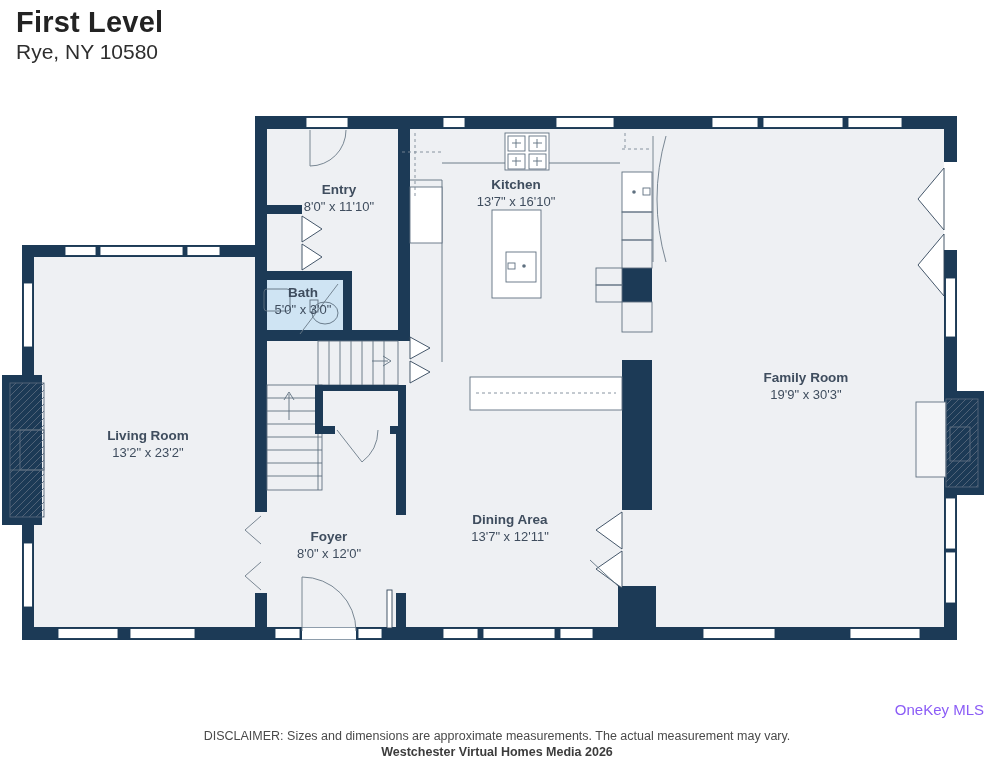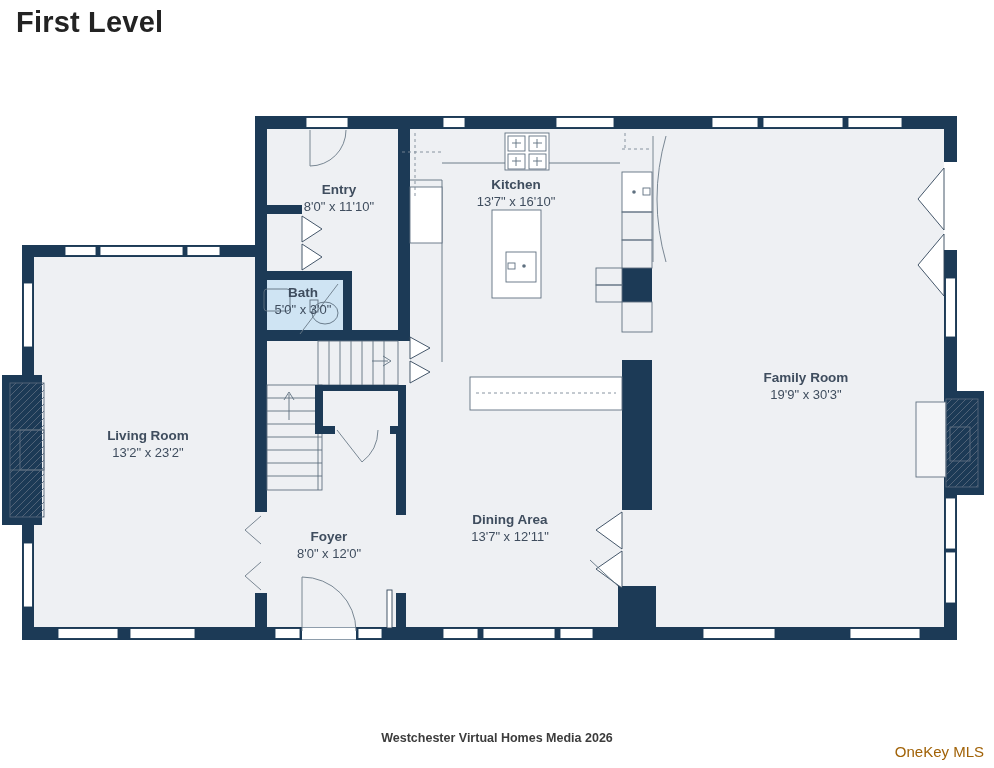--- a/index.html
+++ b/index.html
@@ -5,37 +5,38 @@
   html,body{margin:0;padding:0;background:#fff;}
   .page{position:relative;width:994px;height:768px;background:#ffffff;overflow:hidden;
         font-family:"Liberation Sans",sans-serif;}
   .header{position:absolute;left:16px;top:6px;color:#252525;}
   .header h1{margin:0;font-size:29px;font-weight:700;letter-spacing:.2px;color:#232323;}
   .header .addr{font-size:21px;color:#2e2e2e;line-height:1.22;font-weight:400;}
   .plan{position:absolute;left:0;top:0;}
   .footer{position:absolute;left:0;top:729px;width:100%;text-align:center;color:#4a4a4a;}
   .footer .disc{font-size:12.5px;}
   .footer .credit{font-size:12.5px;font-weight:700;color:#3c3c3c;margin-top:2px;text-align:center;}
-  .watermark{position:absolute;right:10px;top:743px;font-size:15px;color:#a16207;}
+  .watermark{position:absolute;right:10px;top:701px;font-size:15px;color:#8b5cf6;}
   .rname{font:700 13.5px "Liberation Sans",sans-serif;fill:#3f4d5e;}
   .rdims{font:500 13px "Liberation Sans",sans-serif;fill:#3f4d5e;}
   .thin{stroke:#5f7080;stroke-width:0.9;fill:none;}
   .thinf{stroke:#5f7080;stroke-width:0.9;fill:#ffffff;}
   .dash{stroke:#7a8896;stroke-width:0.9;fill:none;stroke-dasharray:3,3;}
   .win{fill:#ffffff;stroke:#1c3a56;stroke-width:0.9;}
   .doorleaf{fill:#ffffff;stroke:#31455a;stroke-width:0.9;}
   .arc{stroke:#6b7a88;stroke-width:0.9;fill:none;}
 </style>
 </head>
 <body>
 
 <div class="page">
 
   <div class="header">
     <h1>First Level</h1>
+    <div class="addr">Rye, NY 10580</div>
   </div>
 
   <svg class="plan" width="994" height="768" viewBox="0 0 994 768">
     <defs>
       <pattern id="hatch" patternUnits="userSpaceOnUse" width="7" height="7">
         <path d="M-1,8 L8,-1" stroke="#56677a" stroke-width="0.9"></path>
       </pattern>
     </defs>
 
     <g>
@@ -236,17 +237,18 @@
       <text class="rname" x="806" y="382" text-anchor="middle">Family Room</text>
       <text class="rdims" x="806" y="399" text-anchor="middle">19'9" x 30'3"</text>
       <text class="rname" x="329" y="541" text-anchor="middle">Foyer</text>
       <text class="rdims" x="329" y="558" text-anchor="middle">8'0" x 12'0"</text>
       <text class="rname" x="510" y="524" text-anchor="middle">Dining Area</text>
       <text class="rdims" x="510" y="541" text-anchor="middle">13'7" x 12'11"</text>
     </g>
   </svg>
 
   <div class="footer">
+    <div class="disc">DISCLAIMER: Sizes and dimensions are approximate measurements. The actual measurement may vary.</div>
     <div class="credit">Westchester Virtual Homes Media 2026</div>
   </div>
   <div class="watermark">OneKey MLS</div>
 
 </div>
 
 </body></html>

